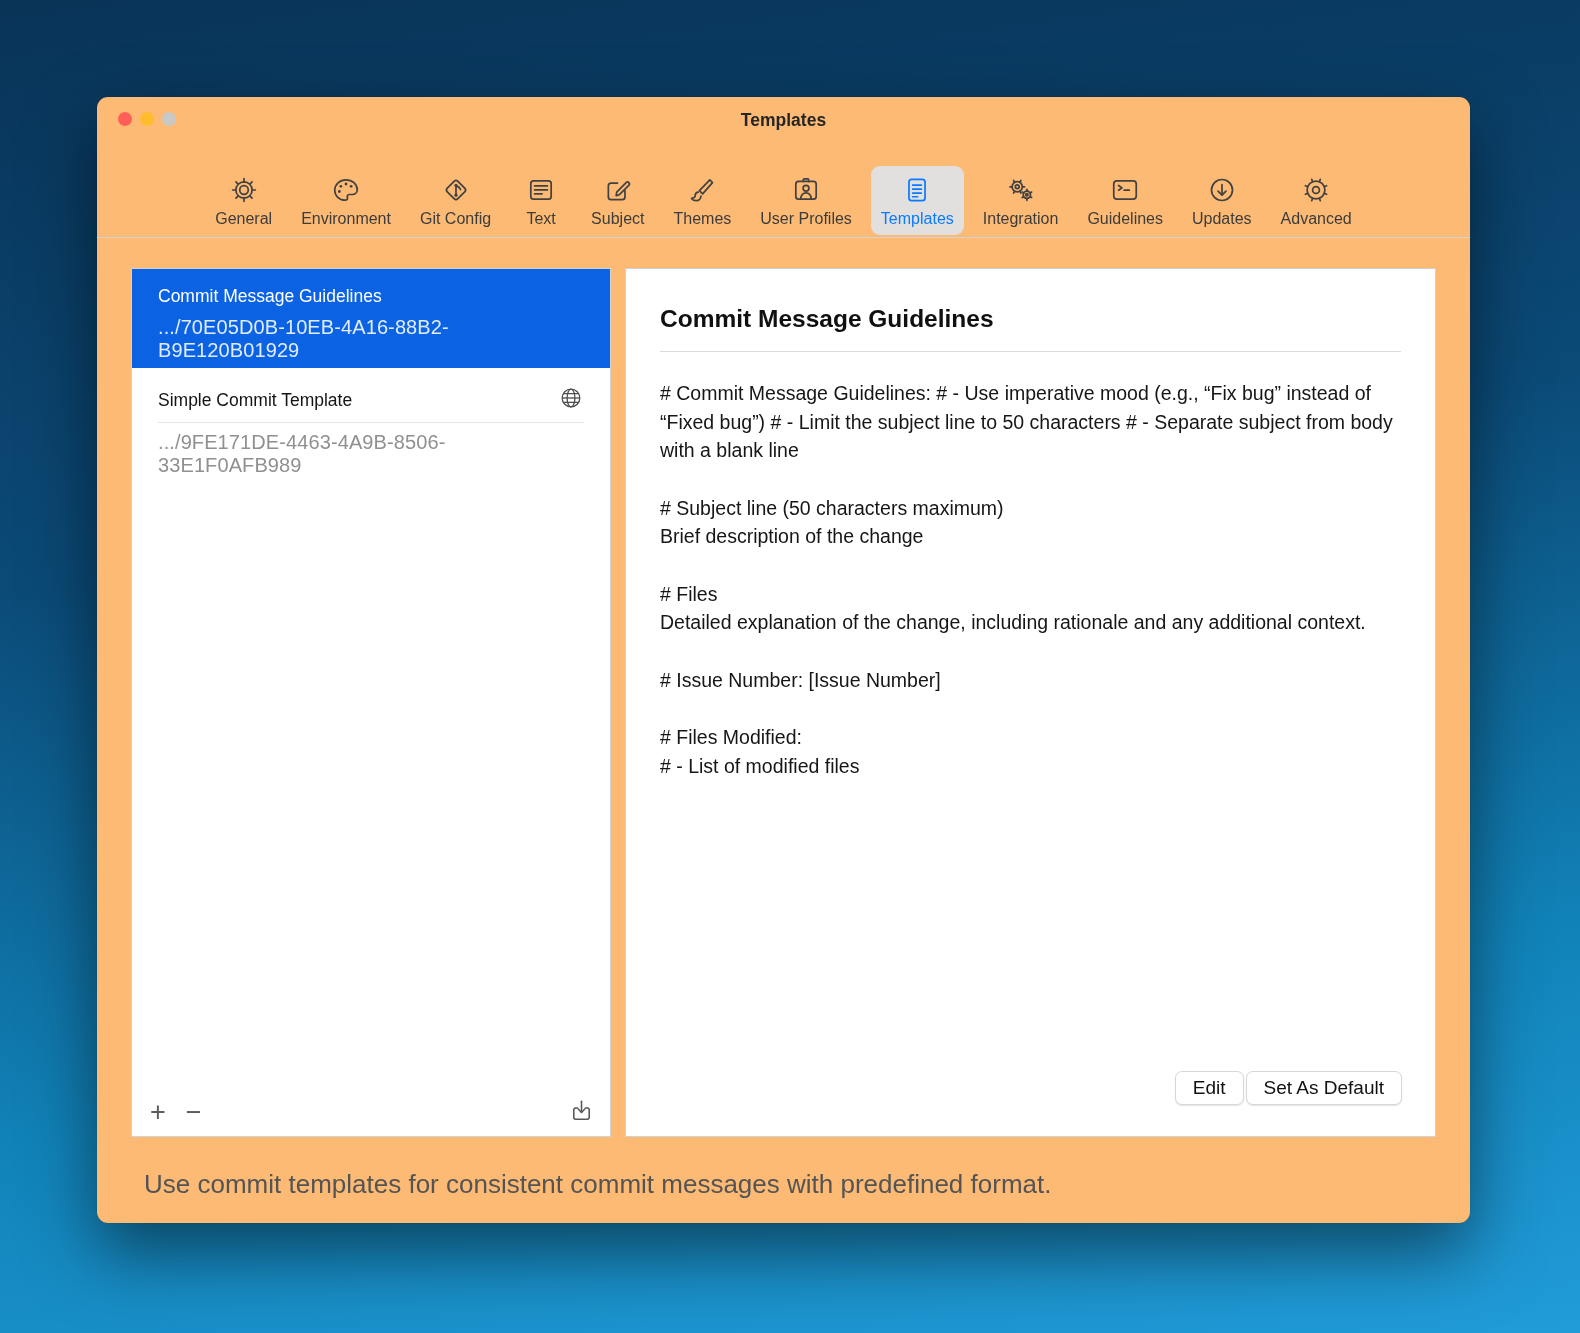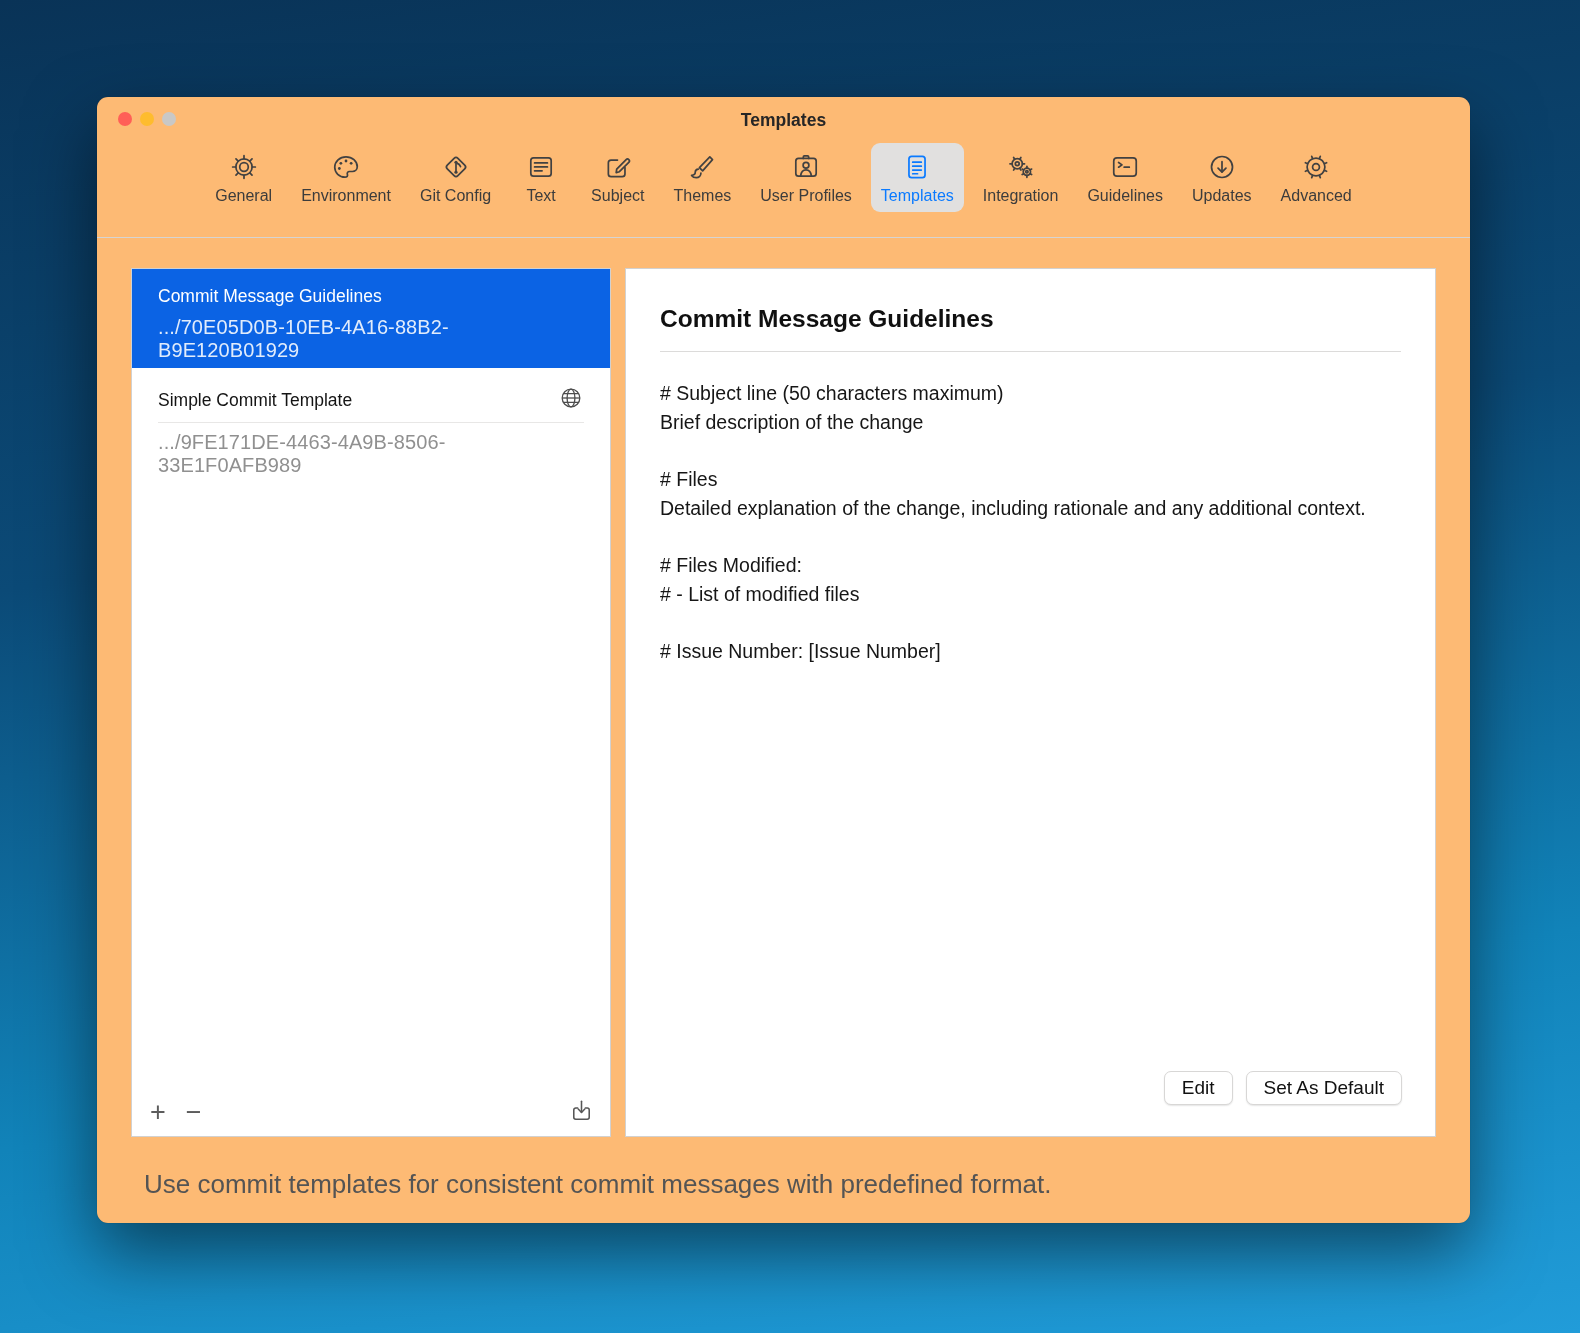--- a/index.html
+++ b/index.html
@@ -18,21 +18,21 @@
   .titlebar { position:absolute; left:0; top:0; right:0; height:44px; }
   .traffic { position:absolute; left:21px; top:15px; display:flex; gap:8px; }
   .tl { width:14px; height:14px; border-radius:50%; display:inline-block; }
   .tl.red { background:#ff5f57; }
   .tl.yellow { background:#febc2e; }
   .tl.gray { background:#c9c8c6; }
   .window-title { text-align:center; padding-top:13px; font-size:17.5px; font-weight:700; color:#262626; }
   
   .toolbar {
     position:absolute; top:46px; left:0; right:0; height:92px;
-    display:flex; justify-content:center; align-items:flex-start; gap:9px; padding:0 8px;
+    display:flex; justify-content:center; align-items:flex-end; gap:9px; padding:0 8px;
   }
   .tb-item {
     display:flex; flex-direction:column; align-items:center; gap:3px;
     padding:7px 10px 7px; border-radius:9px; cursor:default; min-width:62px;
   }
   .tb-item.selected { background:#e1e0df; }
   .tb-icon { height:34px; display:flex; align-items:center; justify-content:center; }
   .tb-icon svg { stroke:#414141; fill:none; stroke-width:1.6; stroke-linecap:round; stroke-linejoin:round; }
   .tb-icon .f { fill:#414141; stroke:none; }
   .tb-item.selected .tb-icon svg { stroke:#0a7aff; }
@@ -65,21 +65,21 @@
   }
   .import-btn svg { stroke:#565656; fill:none; stroke-width:1.6; stroke-linecap:round; stroke-linejoin:round; }
   
   .detail-panel {
     position:absolute; left:528px; top:171px; width:811px; height:869px;
     background:#ffffff; border:1px solid #d2d1d0; padding:36px 34px;
   }
   .detail-title { font-size:24.5px; font-weight:700; color:#101010; margin-bottom:18px; }
   .detail-divider { border-top:1px solid #dcdbda; margin-bottom:27px; }
   .body-para { font-size:19.5px; line-height:28.5px; color:#161616; white-space:pre-line; margin-bottom:29px; }
-  .detail-buttons { position:absolute; right:33px; bottom:31px; display:flex; gap:13px; }
+  .detail-buttons { position:absolute; right:33px; bottom:31px; display:flex; gap:2px; }
   .dlg-btn {
     font-family:"Liberation Sans","DejaVu Sans",sans-serif;
     font-size:19px; color:#111; background:#ffffff; border:1px solid #d8d7d6;
     border-radius:7px; height:34px; padding:0 17px;
     box-shadow:0 1px 1.5px rgba(0,0,0,.1);
   }
   
   .footer-hint { position:absolute; left:47px; top:1072px; font-size:26px; color:#545454; }
 </style>
 </head>
@@ -304,27 +304,28 @@
           <polyline points="10.6,12.5 14,16 17.4,12.5"></polyline>
         </svg>
       </span>
     </div>
   </div>
 
   <div class="detail-panel">
     <div class="detail-title">Commit Message Guidelines</div>
     <div class="detail-divider"></div>
 
+    <p class="body-para"># Commit Message Guidelines: # - Use imperative mood (e.g., “Fix bug” instead of “Fixed bug”) # - Limit the subject line to 50 characters # - Separate subject from body with a blank line</p>
     <p class="body-para"># Subject line (50 characters maximum)
 Brief description of the change</p>
     <p class="body-para"># Files
 Detailed explanation of the change, including rationale and any additional context.</p>
+    <p class="body-para"># Issue Number: [Issue Number]</p>
     <p class="body-para"># Files Modified:
 # - List of modified files</p>
-    <p class="body-para"># Issue Number: [Issue Number]</p>
 
     <div class="detail-buttons">
       <button class="dlg-btn">Edit</button>
       <button class="dlg-btn">Set As Default</button>
     </div>
   </div>
 
   <div class="footer-hint">Use commit templates for consistent commit messages with predefined format.</div>
 
 </div>

